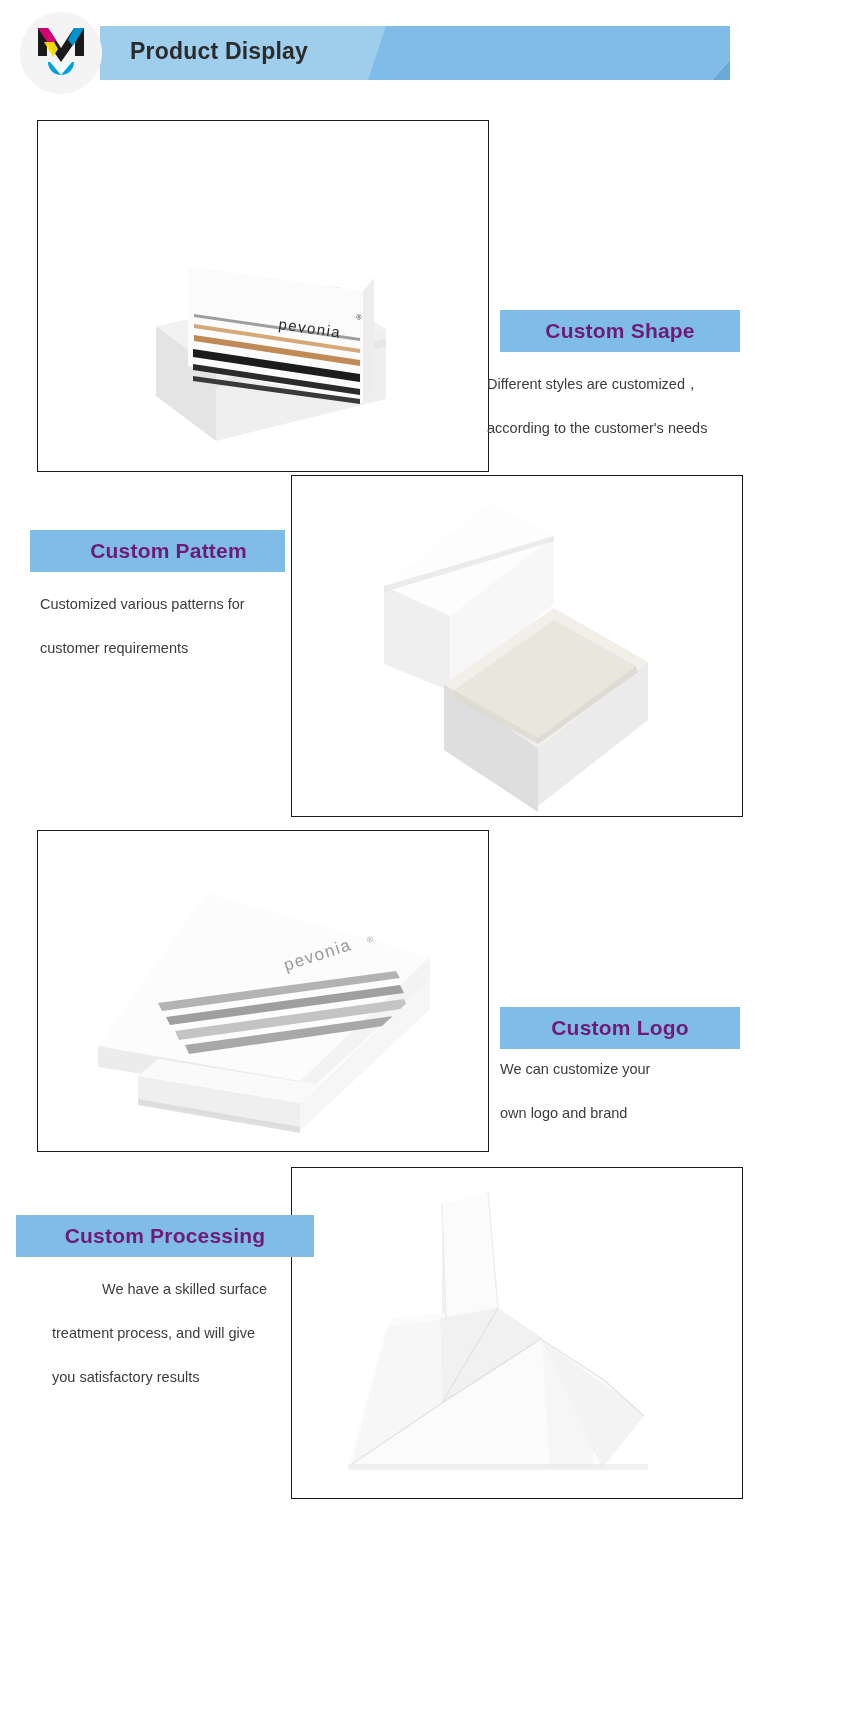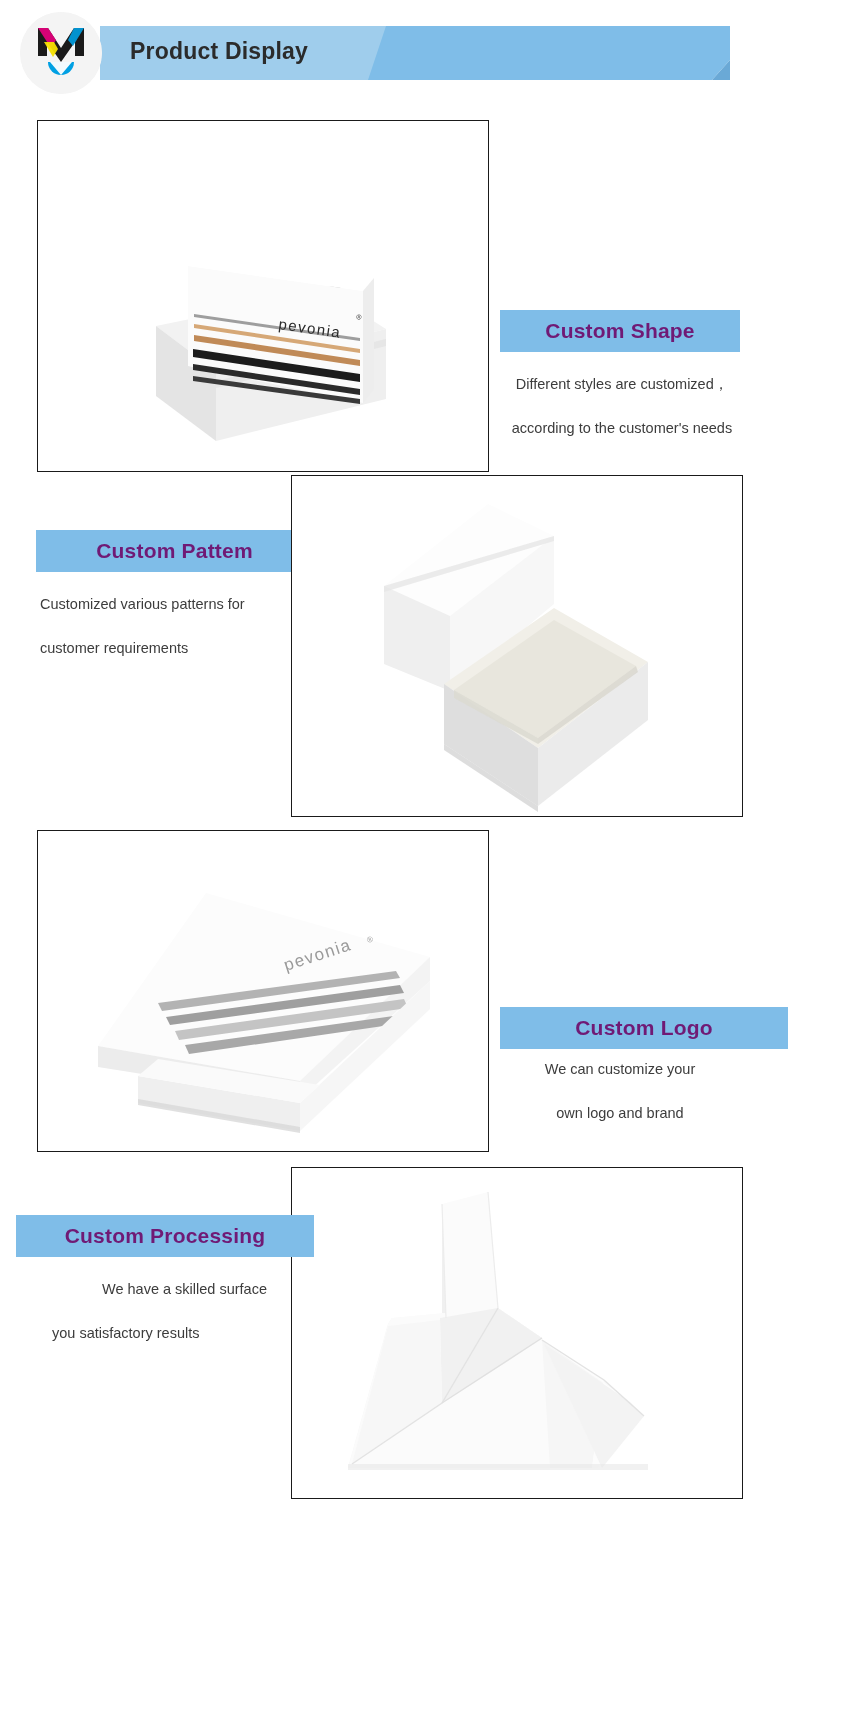--- a/index.html
+++ b/index.html
@@ -83,21 +83,21 @@
     justify-content: center;
     letter-spacing: 0.2px;
     box-sizing: border-box;
     padding: 0 14px;
   }
   .caption {
     position: absolute;
     font-size: 14.5px;
     color: #3c3c3c;
     line-height: 44px;
-    text-align: center;
+    text-align: left;
     box-sizing: border-box;
   }
   .caption.left-align { text-align: left; }
 </style>
 </head>
 <body>
 
 <div class="header">
 
   <div class="header-banner">
@@ -178,21 +178,21 @@
       <polygon points="162,214 262,144 344,190 246,262" fill="#e8e6dd"></polygon>
       <polygon points="152,208 246,272 246,330 152,268" fill="#dedede"></polygon>
       <polygon points="246,272 356,186 356,244 246,330" fill="#ebebeb"></polygon>
       <polygon points="152,268 246,330 246,336 152,274" fill="#cfcfcf" opacity="0.7"></polygon>
 
       <polygon points="162,214 246,262 246,268 162,222" fill="#dcdad1" opacity="0.9"></polygon>
       <polygon points="246,262 344,190 346,196 246,268" fill="#d8d6cd" opacity="0.8"></polygon>
     </svg>
   </div>
 
-  <div class="label-bar" style="left:36px; top:60px; width:255px; height:42px;padding-left:36px;">Custom Pattem</div>
+  <div class="label-bar" style="left:30px; top:60px; width:255px; height:42px;padding-left:36px;">Custom Pattem</div>
 
   <div class="caption left-align" style="left:40px; top:112px; width:250px;">
     <div>Customized various patterns for</div>
     <div>customer requirements</div>
   </div>
 </div>
 
 <div class="block" style="height:330px;">
 
   <div class="photo" style="left:37px; top:5px; width:450px; height:320px;">
@@ -211,21 +211,21 @@
       <text x="330" y="112" font-family="Liberation Sans, sans-serif" font-size="8" fill="#9a9a9a" transform="rotate(-18 330 112)">®</text>
 
       <polygon points="100,245 262,272 262,300 100,272" fill="#efefef"></polygon>
       <polygon points="262,272 392,150 392,178 262,300" fill="#f6f6f6"></polygon>
       <polygon points="100,245 120,228 282,254 262,272" fill="#fafafa"></polygon>
 
       <polygon points="100,268 262,296 262,302 100,274" fill="#d8d8d8" opacity="0.8"></polygon>
     </svg>
   </div>
 
-  <div class="label-bar" style="left:500px; top:182px; width:288px; height:42px;">Custom Logo</div>
+  <div class="label-bar" style="left:500px; top:182px; width:240px; height:42px;">Custom Logo</div>
 
   <div class="caption" style="left:500px; top:222px; width:240px;">
     <div>We can customize your</div>
     <div>own logo and brand</div>
   </div>
 </div>
 
 <div class="block" style="height:355px;">
 
   <div class="photo" style="left:291px; top:12px; width:450px; height:330px;">
@@ -255,15 +255,16 @@
       <path d="M196,24 L206,140" stroke="#ececec" stroke-width="1.2" fill="none"></path>
 
       <rect x="56" y="296" width="300" height="6" fill="#e8e8e8" opacity="0.6"></rect>
     </svg>
   </div>
 
   <div class="label-bar" style="left:16px; top:60px; width:298px; height:42px; justify-content:center;">Custom Processing</div>
 
   <div class="caption left-align" style="left:52px; top:112px; width:265px;">
     <div style="text-align:center;">We have a skilled surface</div>
+    <div>treatment process, and will give</div>
     <div>you satisfactory results</div>
   </div>
 </div>
 
 </body></html>

